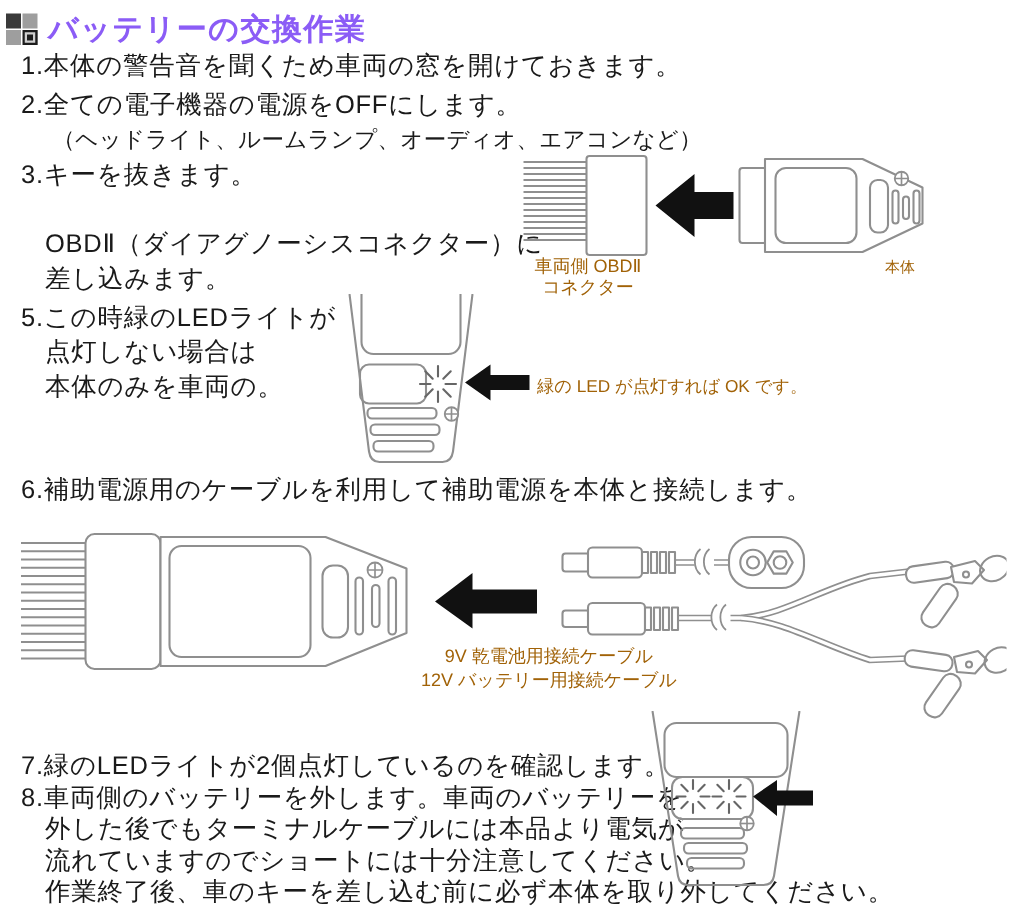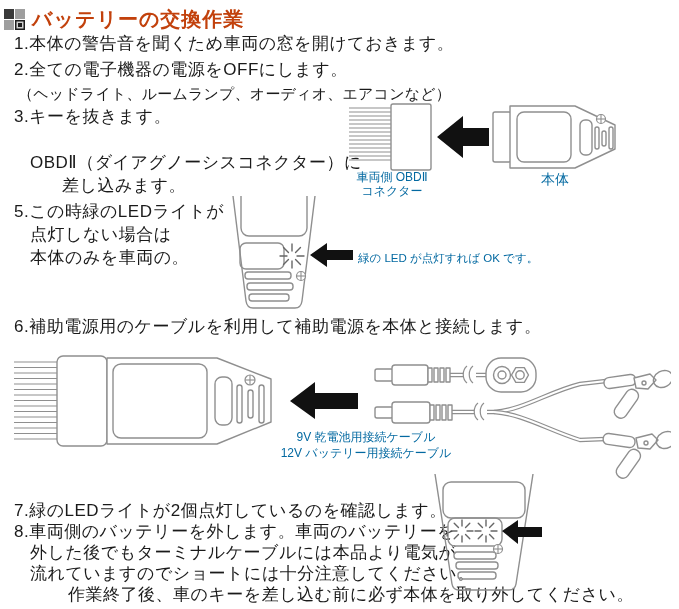--- a/index.html
+++ b/index.html
@@ -8,44 +8,44 @@
     font-family:"Liberation Sans","DejaVu Sans",sans-serif;color:#1a1a1a;
   }
   
   .title-row{position:absolute;left:4px;top:6px;display:flex;align-items:center;}
   .sq-icon{display:grid;grid-template-columns:10px 10px;grid-template-rows:10px 10px;gap:1px;margin-right:7px;}
   .sq-icon i{display:block;}
   .sq-tl{background:#3a3a3a;}
   .sq-tr{background:#9e9e9e;}
   .sq-bl{background:#9e9e9e;}
   .sq-br{background:#1c1c1c;box-shadow:inset 0 0 0 1.5px #1c1c1c, inset 0 0 0 3px #cfcfcf;}
-  .title-text{font-size:20px;font-weight:bold;letter-spacing:1px;color:#c2410c;}
+  .title-text{font-size:20px;font-weight:bold;letter-spacing:1px;color:#8b5cf6;}
   
   .step{position:absolute;font-size:17px;letter-spacing:0.5px;line-height:20px;white-space:nowrap;}
   .note{font-size:15px;letter-spacing:0.2px;}
   .s1 {left:14px;top:34px;}
   .s2 {left:14px;top:60px;}
-  .s2n{left:18px;top:84px;}
+  .s2n{left:35px;top:84px;}
   .s3 {left:14px;top:107px;}
   .s4a{left:14px;top:130px;}
   .s4b{left:30px;top:153px;}
-  .s4c{left:30px;top:176px;margin-left:32px;}
+  .s4c{left:30px;top:176px;}
   .s5a{left:14px;top:202px;}
   .s5b{left:30px;top:225px;}
   .s5c{left:30px;top:248px;}
   .s6 {left:14px;top:317px;}
   .s7 {left:14px;top:501px;}
   .s8a{left:14px;top:522px;}
   .s8b{left:30px;top:543px;}
   .s8c{left:30px;top:564px;}
-  .s8d{left:30px;top:585px;margin-left:38px;}
-  
-  .dlabel{position:absolute;font-size:12px;line-height:14px;color:#0369a1;white-space:nowrap;}
+  .s8d{left:30px;top:585px;}
+  
+  .dlabel{position:absolute;font-size:12px;line-height:14px;color:#a16207;white-space:nowrap;}
   .lab-connector{left:336px;top:170px;width:112px;text-align:center;}
-  .lab-unit{left:500px;top:172px;width:110px;text-align:center;font-size:14px;}
+  .lab-unit{left:500px;top:172px;width:110px;text-align:right;font-size:10px;font-family:Liberation Serif, serif;}
   .lab-led1{left:358px;top:251px;font-size:11.5px;}
   .lab-cables{left:266px;top:429px;width:200px;text-align:center;line-height:16px;}
   .lab-led2{left:546px;top:513px;font-size:11.5px;line-height:14.5px;}
   
   svg{position:absolute;overflow:hidden;}
   .ol{fill:#ffffff;stroke:#8f8f8f;stroke-width:1.4;stroke-linejoin:round;}
   .nf{fill:none;stroke:#8f8f8f;stroke-width:1.4;stroke-linejoin:round;}
   .ln{stroke:#8f8f8f;stroke-width:1.2;}
   .arrow{fill:#111111;stroke:none;}
   .burst line{stroke:#666666;stroke-width:1.4;stroke-linecap:round;}

